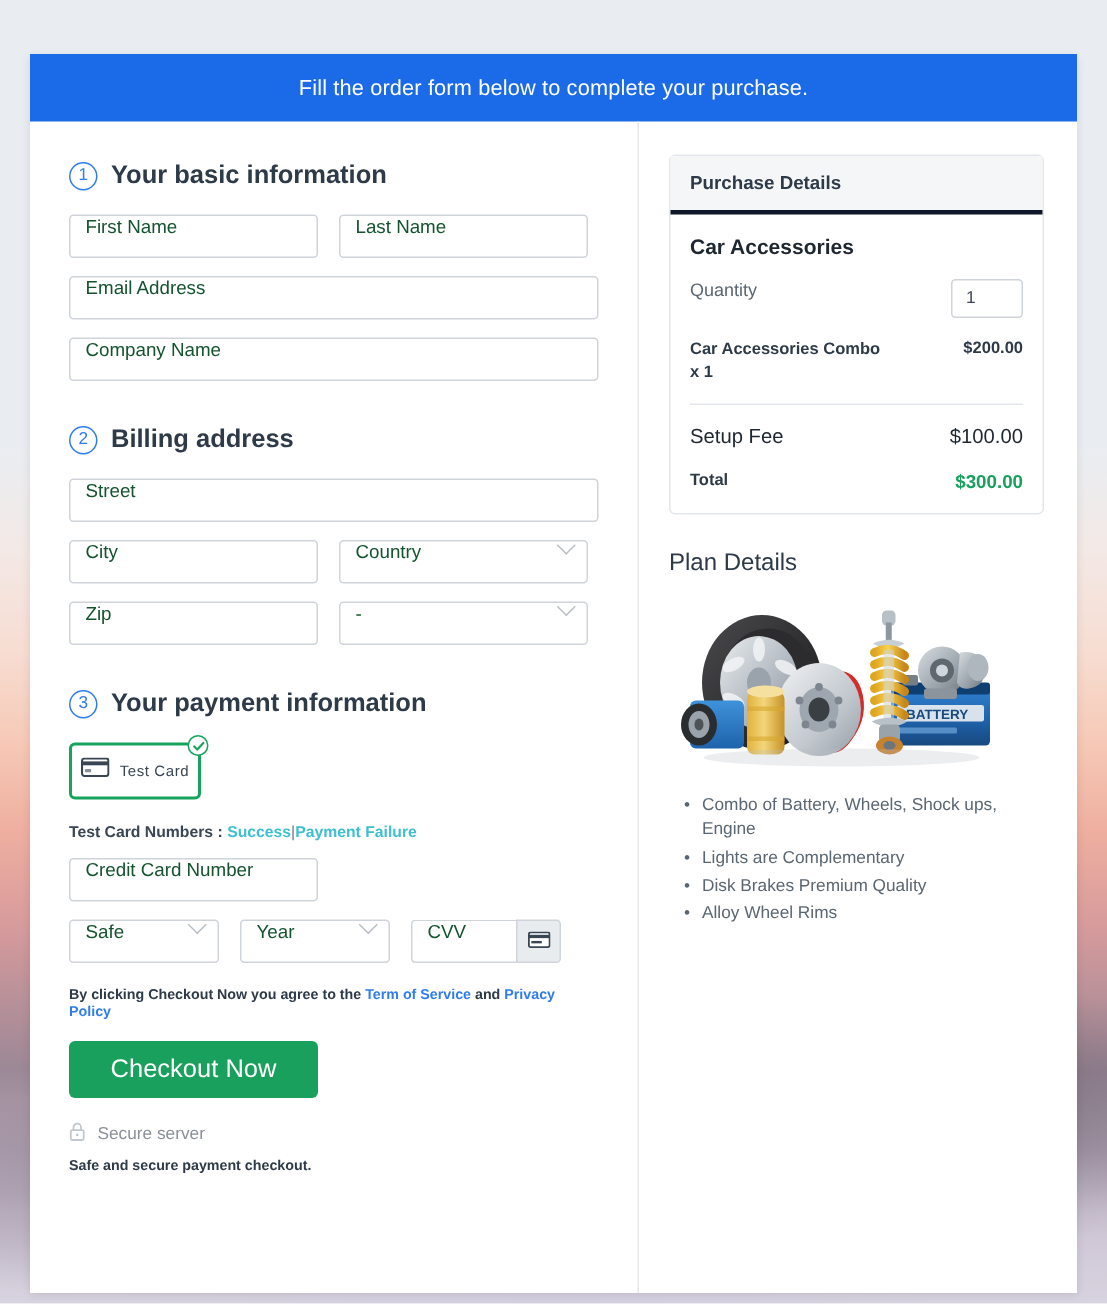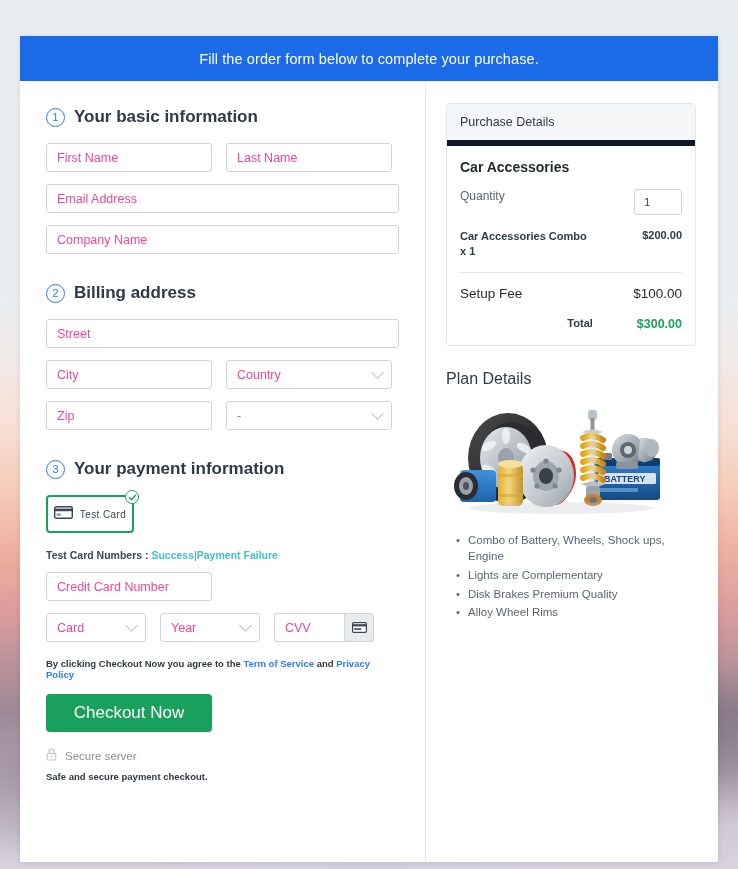--- a/index.html
+++ b/index.html
@@ -107,24 +107,24 @@
   }
 
   
   .row { display: flex; gap: 14px; margin-bottom: 12px; }
   .fld {
     height: 29px;
     border: 1px solid #cfd4da;
     border-radius: 3px;
     background: #fff;
     display: flex;
-    align-items: center;
+    align-items: flex-start;
     padding: 0 10px;
     font-size: 12.5px;
-    color: #ec4899;
+    color: #14532d;
     width: 100%;
     position: relative;
   }
   .fld.half { width: 166px; flex: 0 0 166px; }
   .fld.full { width: 354px; }
   .chev {
     position: absolute;
     right: 9px;
     width: 9px; height: 9px;
     border-right: 1.4px solid #b9bfc6;
@@ -223,25 +223,25 @@
   }
 
   
   .purchase {
     border: 1px solid #e3e6ea;
     border-radius: 4px;
     margin-bottom: 24px;
   }
   .purchase-head {
     background: #f5f6f7;
-    border-bottom: 6px solid #0f172a;
+    border-bottom: 3px solid #0f172a;
     padding: 11px 13px;
     font-size: 12.5px;
     color: #2e3a47;
-    font-weight: 400;
+    font-weight: 700;
   }
   .purchase-body { padding: 13px 13px 14px; }
 
   .prod-name {
     font-size: 14px;
     color: #1e2630;
     font-weight: 700;
     margin-bottom: 14px;
   }
   .qty-row {
@@ -268,21 +268,21 @@
   .line-row .ltxt { max-width: 135px; line-height: 1.35; }
   .hr { height: 1px; background: #e3e6ea; margin: 0 0 13px; }
   .fee-row {
     display: flex; justify-content: space-between;
     font-size: 13.5px;
     color: #1e2630;
     font-weight: 400;
     margin-bottom: 16px;
   }
   .total-row {
-    display: flex; justify-content: flex-end;
+    display: flex; justify-content: space-between;
     font-size: 11px;
     font-weight: 700;
     color: #2e3a47;
   }
   .total-row .amt { color: #19a05c; font-size: 12.5px; margin-left: 44px; }
 
   
   .plan-title {
     font-size: 16px;
     color: #2e3a47;
@@ -411,21 +411,21 @@
       </div>
 
       <div class="row">
         <div class="fld ccnum">
           <span>Credit Card Number</span>
         </div>
       </div>
 
       <div class="row">
         <div class="fld sel-month">
-          <span>Card</span>
+          <span>Safe</span>
           <span class="chev"></span>
         </div>
         <div class="fld sel-year">
           <span>Year</span>
           <span class="chev"></span>
         </div>
         <div class="cvv-group">
           <div class="fld">
             <span>CVV</span>
           </div>

